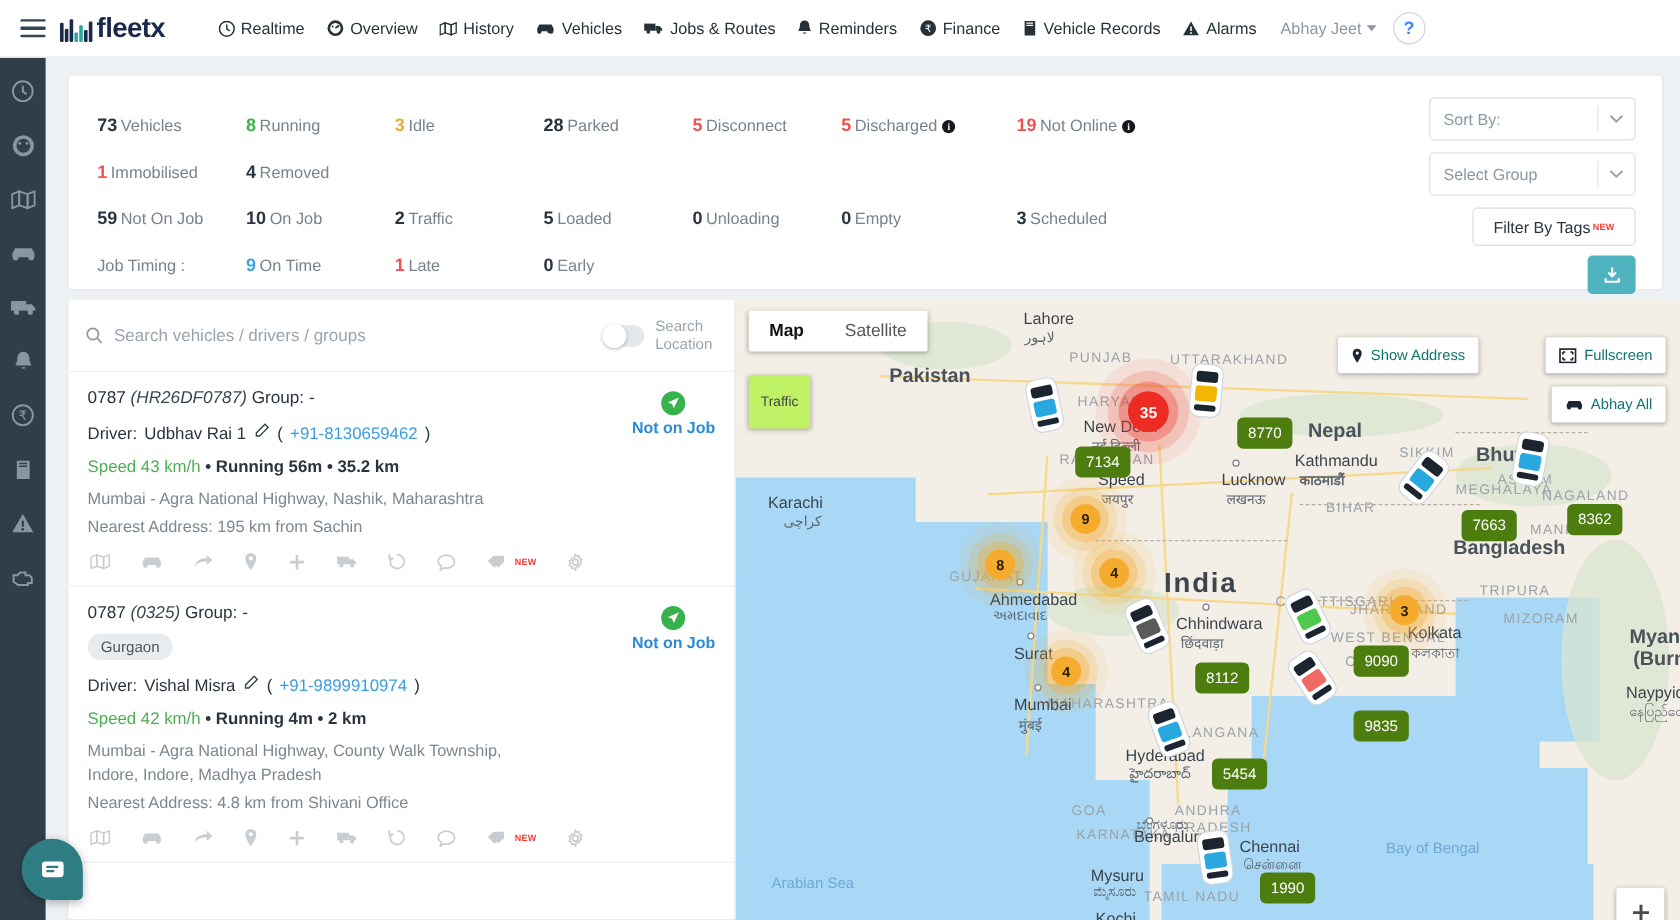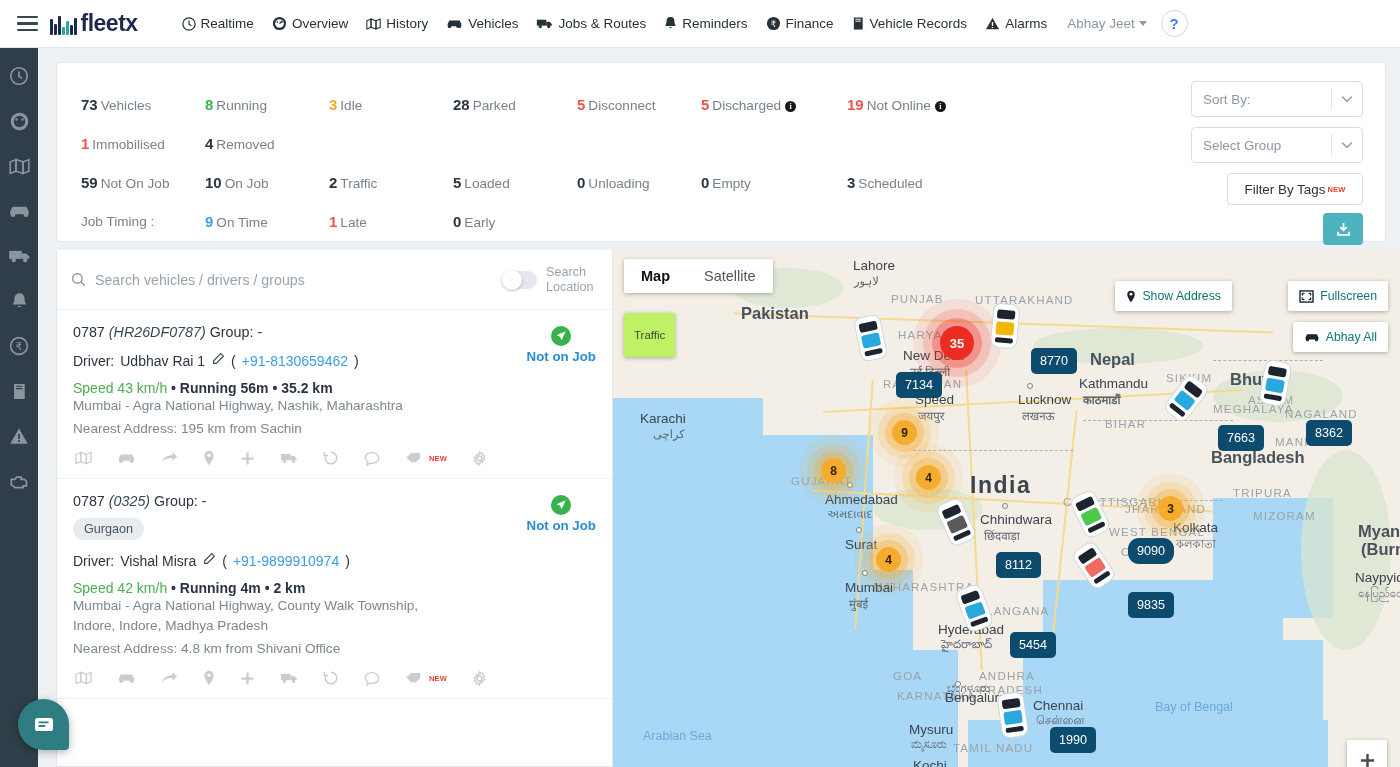--- a/index.html
+++ b/index.html
@@ -123,21 +123,21 @@
   .v-title .plate { font-style: italic; color: #37474f; }
   .v-tag {
     display: inline-block; margin-top: 9px; padding: 4px 11px; border-radius: 12px;
     background: #e9ecef; font-size: 12.6px; color: #4b5560;
   }
   .v-driver { font-size: 14px; color: #2b3440; margin-top: 12px;
               display: flex; align-items: center; gap: 6px; }
   .v-driver a { color: #3b9de0; text-decoration: none; }
   .v-speed { font-size: 14px; margin-top: 11px; color: #2b3440; font-weight: bold; }
   .v-speed .kmh { color: #4caf50; font-weight: normal; }
-  .v-addr { font-size: 13.6px; color: #7c8791; line-height: 20px; }
+  .v-addr { font-size: 13.6px; color: #7c8791; margin-top: 10px; line-height: 20px; }
   .v-near { font-size: 13.6px; color: #7c8791; margin-top: 5px; }
   .v-status { position: absolute; top: 16px; right: 16px; text-align: center; }
   .v-status .dot {
     width: 20px; height: 20px; border-radius: 50%; background: #37b24d;
     margin: 0 auto 3px auto; display: flex; align-items: center; justify-content: center;
   }
   .v-status .txt { font-size: 13.3px; font-weight: bold; color: #2b8bd4; white-space: nowrap; }
   .v-actions { display: flex; align-items: center; gap: 25px; padding: 14px 2px 12px 2px; }
   .act { cursor: pointer; display: flex; align-items: center; opacity: .62; }
 
@@ -191,21 +191,21 @@
     font-size: 12px; font-weight: bold; color: #2b2200; cursor: pointer;
   }
   .cluster.amber { background: #f5ab2e; box-shadow: 0 0 0 7px rgba(245,171,46,.33),
                    0 0 0 14px rgba(245,171,46,.18), 0 0 0 22px rgba(245,171,46,.09); }
   .cluster.red { background: #ec2b22; color: #fff;
                  box-shadow: 0 0 0 8px rgba(236,43,34,.30),
                  0 0 0 17px rgba(236,43,34,.16), 0 0 0 27px rgba(236,43,34,.08); }
 
   .vmark { position: absolute; cursor: pointer; }
   .plate-chip {
-    position: absolute; background: #0c4a6e; color: #fff; border-radius: 5px;
+    position: absolute; background: #4d7c0f; color: #fff; border-radius: 5px;
     font-size: 12.6px; padding: 6px 9px; cursor: pointer; white-space: nowrap;
   }
 
   
   .chat {
     position: absolute; left: 18px; bottom: 17px; width: 51px; height: 51px;
     background: #2e7d83; border-radius: 26px 26px 4px 26px;
     display: flex; align-items: center; justify-content: center;
     box-shadow: 0 2px 8px rgba(0,0,0,.3); cursor: pointer; z-index: 60;
   }
@@ -832,21 +832,21 @@
   <div class="plate-chip" style="left:383px;top:302px;">8112</div>
 
   <div class="vmark" style="left:478px;top:266px;transform:translate(-50%,-50%) rotate(-26deg);">
     <svg width="28" height="46" viewBox="0 0 28 46">
         <rect x="1" y="1" width="26" height="44" rx="8" fill="#fff" stroke="#cfd6dd"></rect>
         <rect x="5" y="7" width="18" height="9" rx="2.5" fill="#1c2430"></rect>
         <rect x="5" y="19" width="18" height="13" rx="2.5" fill="#4ec94e"></rect>
         <rect x="5" y="35" width="18" height="5" rx="2" fill="#1c2430"></rect>
       </svg>
   </div>
-  <div class="plate-chip" style="left:515px;top:288px;border-radius:11px;">9090</div>
+  <div class="plate-chip" style="left:515px;top:288px;">9090</div>
 
   <div class="vmark" style="left:482px;top:317px;transform:translate(-50%,-50%) rotate(-34deg);">
     <svg width="28" height="46" viewBox="0 0 28 46">
         <rect x="1" y="1" width="26" height="44" rx="8" fill="#fff" stroke="#cfd6dd"></rect>
         <rect x="5" y="7" width="18" height="9" rx="2.5" fill="#1c2430"></rect>
         <rect x="5" y="19" width="18" height="13" rx="2.5" fill="#ef6a64"></rect>
         <rect x="5" y="35" width="18" height="5" rx="2" fill="#1c2430"></rect>
       </svg>
   </div>
   <div class="plate-chip" style="left:515px;top:342px;">9835</div>

